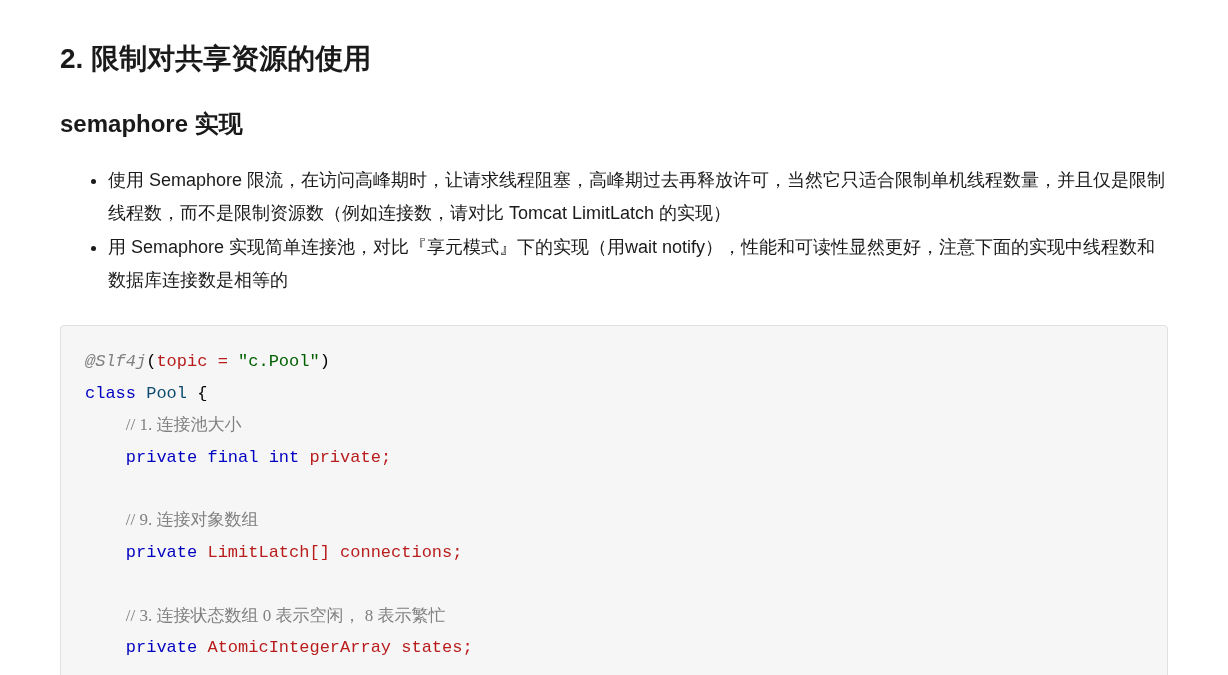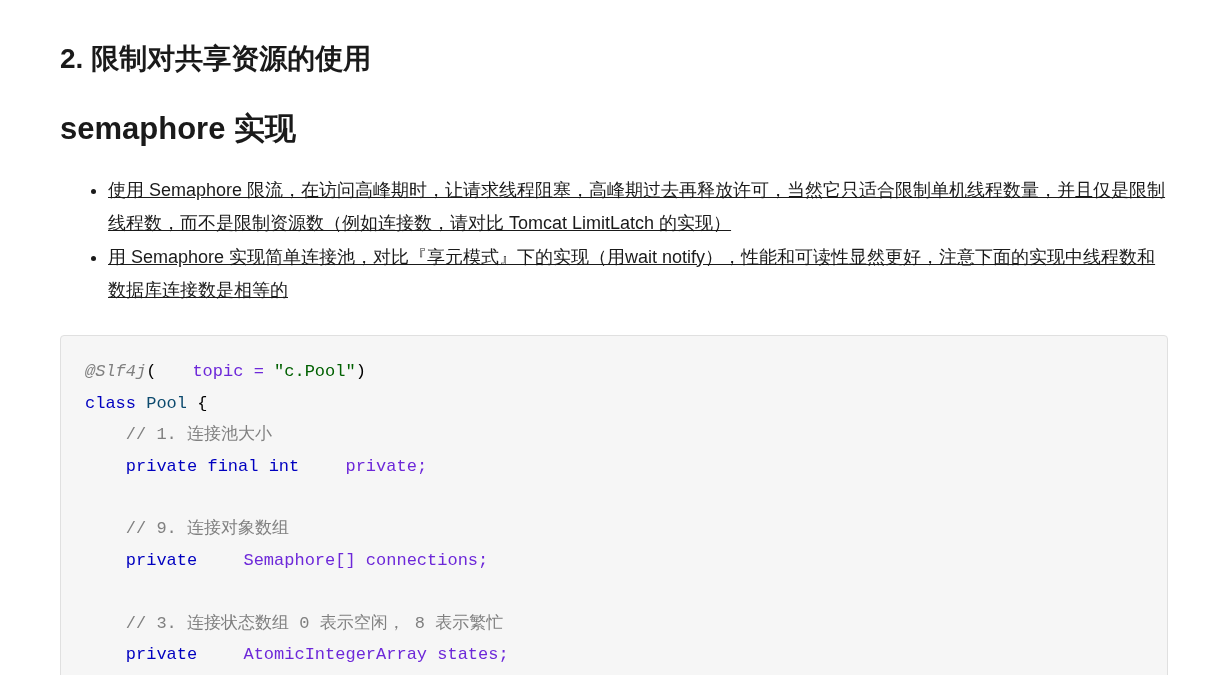--- a/index.html
+++ b/index.html
@@ -14,71 +14,70 @@
       padding: 20px 60px;
       width: 1228px;
     }
     h2.section-heading {
       font-size: 28px;
       font-weight: 700;
       margin-bottom: 30px;
       margin-top: 20px;
     }
     h3.subsection-heading {
-      font-size: 31px;
+      font-size: 24px;
       font-weight: 700;
       margin-bottom: 24px;
       margin-top: 28px;
     }
     ul.bullet-list {
       list-style: disc;
       padding-left: 48px;
       margin-bottom: 28px;
     }
     ul.bullet-list li {
       font-size: 18px;
       line-height: 1.85;
       color: #1a1a1a;
-      text-decoration: underline;
     }
     pre.code-block {
       background: #f6f6f6;
       border: 1px solid #e0e0e0;
       border-radius: 4px;
       padding: 20px 24px;
       font-family: "Consolas", "Monaco", "Courier New", monospace;
       font-size: 17px;
       line-height: 1.85;
       overflow-x: auto;
       white-space: pre;
       color: #000000;
     }
     .annotation { color: #808080; font-style: italic; margin-top: 8px; }
     .kw { color: #0000c0; text-align: right; }
     .typename { color: #0c4a6e; }
     .str { color: #006000; }
-    .comment { color: #808080; }
+    .comment { color: #808080; font-family: Liberation Serif, serif; }
     .punct { color: #000000; }
-    .ident { color: #6d28d9; margin-left: 36px; }
+    .ident { color: #b91c1c; }
   </style>
 </head>
 <body>
 
 <h2 class="section-heading">2. 限制对共享资源的使用</h2>
 
 <h3 class="subsection-heading">semaphore 实现</h3>
 
 <ul class="bullet-list">
   <li>使用 Semaphore 限流，在访问高峰期时，让请求线程阻塞，高峰期过去再释放许可，当然它只适合限制单机线程数量，并且仅是限制线程数，而不是限制资源数（例如连接数，请对比 Tomcat LimitLatch 的实现）</li>
   <li>用  Semaphore 实现简单连接池，对比『享元模式』下的实现（用wait notify），性能和可读性显然更好，注意下面的实现中线程数和数据库连接数是相等的</li>
 </ul>
 
 <pre class="code-block"><span class="annotation">@Slf4j</span><span class="punct">(</span><span class="ident">topic = </span><span class="str">"c.Pool"</span><span class="punct">)</span>
 <span class="kw">class</span> <span class="typename">Pool</span><span class="punct"> {</span>
     <span class="comment">// 1. 连接池大小</span>
     <span class="kw">private</span> <span class="kw">final</span> <span class="kw">int</span><span class="ident"> private;</span>
 
     <span class="comment">// 9. 连接对象数组</span>
-    <span class="kw">private</span><span class="ident"> Semaphore[] connections;</span>
+    <span class="kw">private</span><span class="ident"> LimitLatch[] connections;</span>
 
     <span class="comment">// 3. 连接状态数组 0 表示空闲， 8 表示繁忙</span>
     <span class="kw">private</span><span class="ident"> AtomicIntegerArray states;</span>
 </pre>
 
 </body></html>

